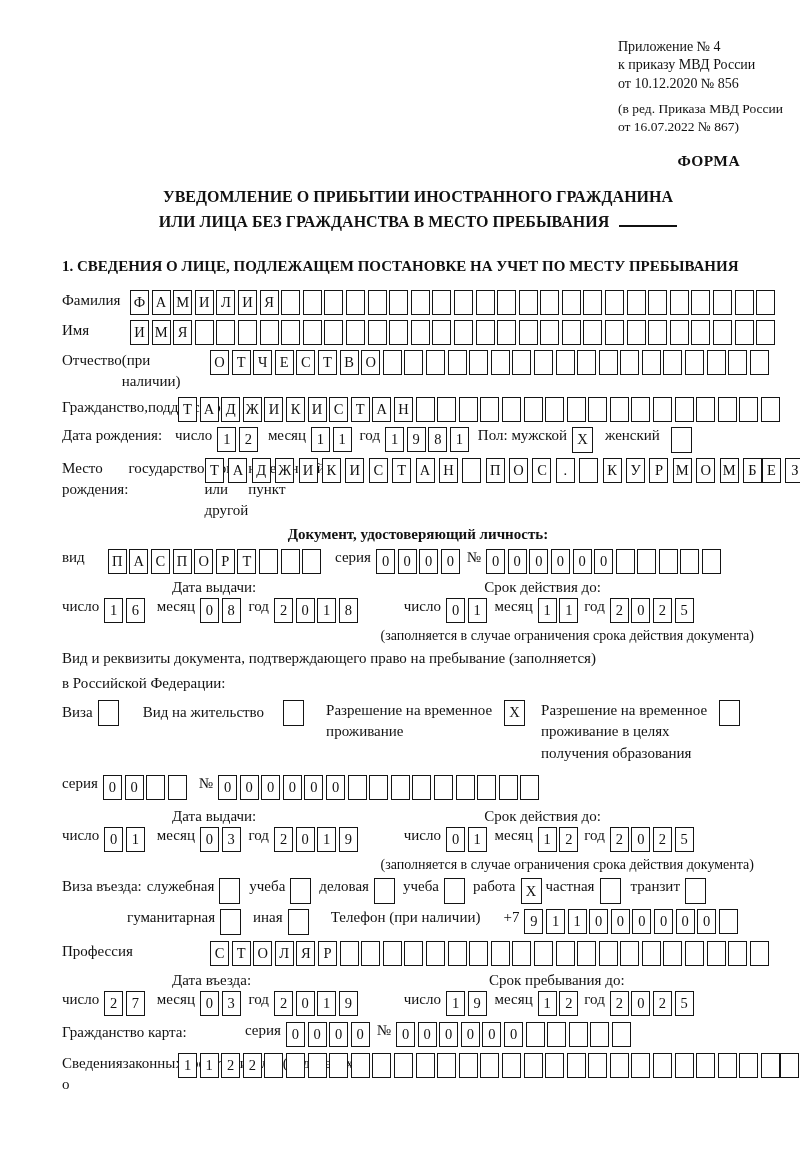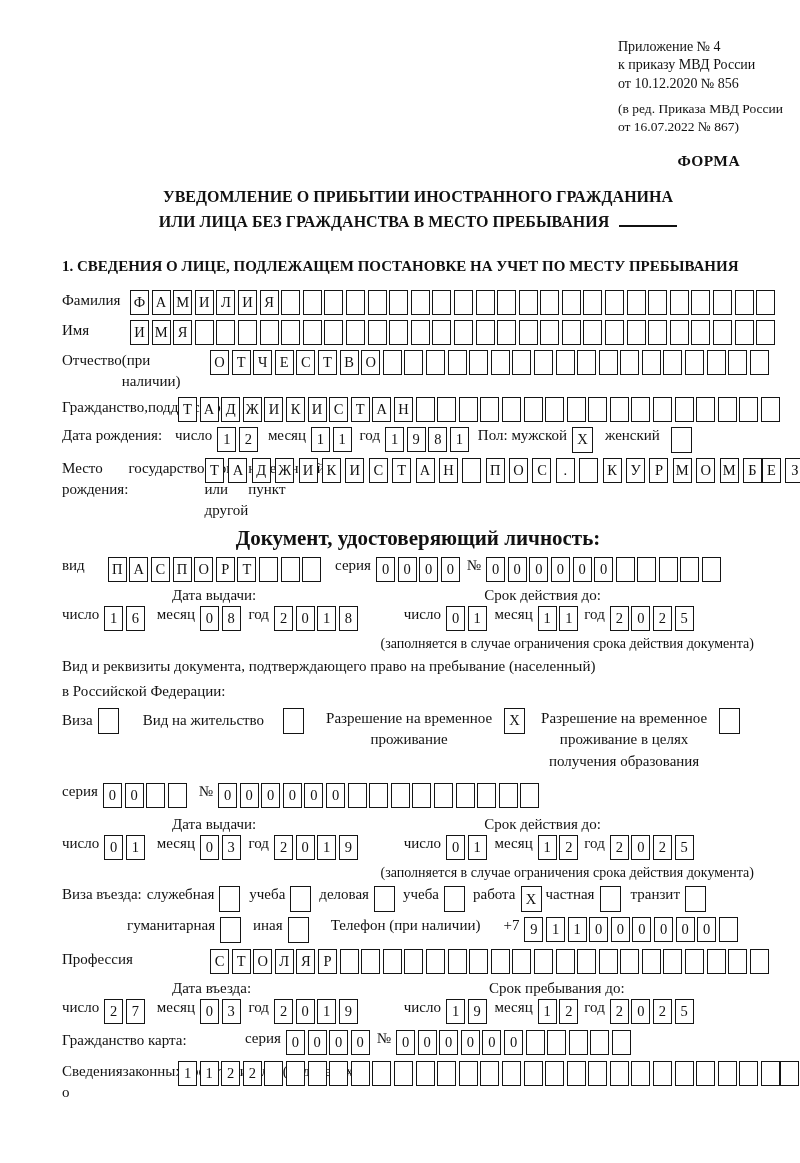--- a/index.html
+++ b/index.html
@@ -21,22 +21,22 @@
   .boxes{display:flex;gap:2.6px;flex:none}
   .boxes.gap4{gap:4.4px}
   .box{box-sizing:border-box;width:19px;height:25px;border:1.7px solid #151515;background:#fff;
        display:flex;align-items:center;justify-content:center;font-size:14.5px;flex:none;line-height:1}
   .cbx .box{width:21px;height:26px}
   .w68{width:68px}.w116{width:116px}.w143{width:143px}.w148{width:148px}.w183{width:183px}
   .col{display:flex;flex-direction:row}
   .col .boxes{margin-bottom:5.5px}
   .dlbl{margin:0 5px 0 0}
   .note{font-size:14px}
-  .ctr{text-align:center;line-height:1.45}
-  .hdr{font-weight:bold;text-align:center;font-size:21px;margin:4px 0 6px 0}
+  .ctr{text-align:left;line-height:1.45}
+  .hdr{font-weight:bold;text-align:center;font-size:15px;margin:4px 0 6px 0}
 </style>
 </head>
 <body>
 
 <div class="page">
 
   <div class="appendix">
     <div>Приложение № 4</div>
     <div>к приказу МВД России</div>
     <div>от 10.12.2020 № 856</div>
@@ -396,21 +396,21 @@
         <span class="box">2</span>
         <span class="box">5</span>
       </span>
   </div>
 
   <div class="row note" style="justify-content:flex-end;padding-right:20px;margin-top:0">
     <span>(заполняется в случае ограничения срока действия документа)</span>
   </div>
 
   <div class="row" style="margin-top:6px;margin-bottom:8px">
-    <span>Вид и реквизиты документа, подтверждающего право на пребывание (населенный)</span>
+    <span>Вид и реквизиты документа, подтверждающего право на пребывание (заполняется)</span>
   </div>
   <div class="row" style="margin-bottom:8px">
     <span>в Российской Федерации:</span>
   </div>
 
   <div class="row top">
     <span class="dlbl" style="margin-top:4px">Виза</span>
     <span class="boxes cbx">
         <span class="box"></span>
       </span>

